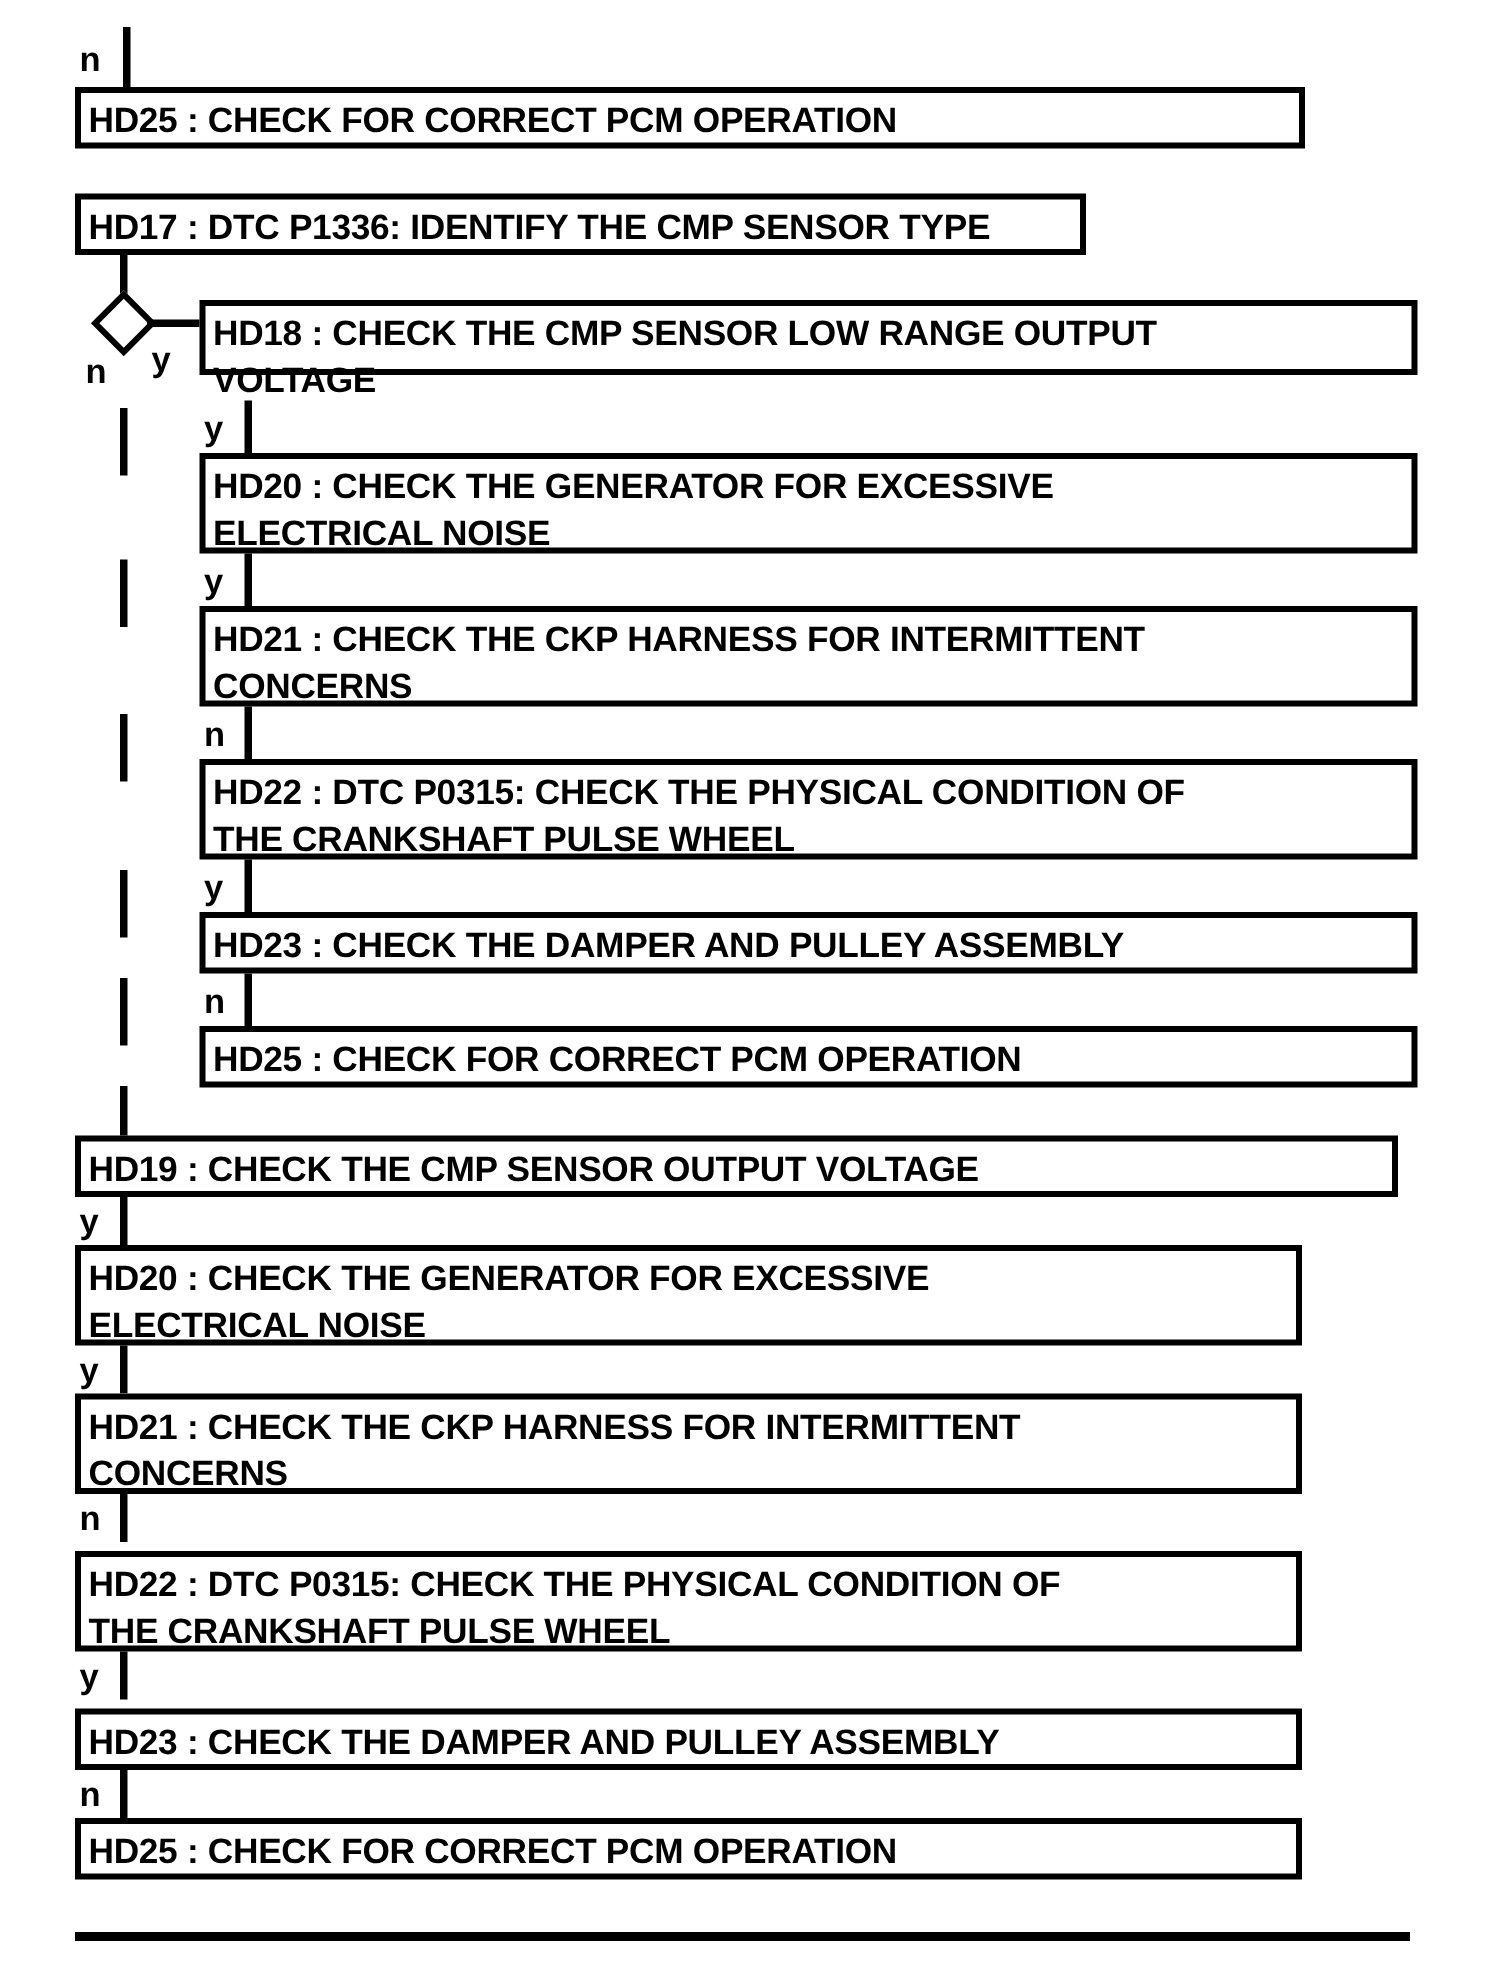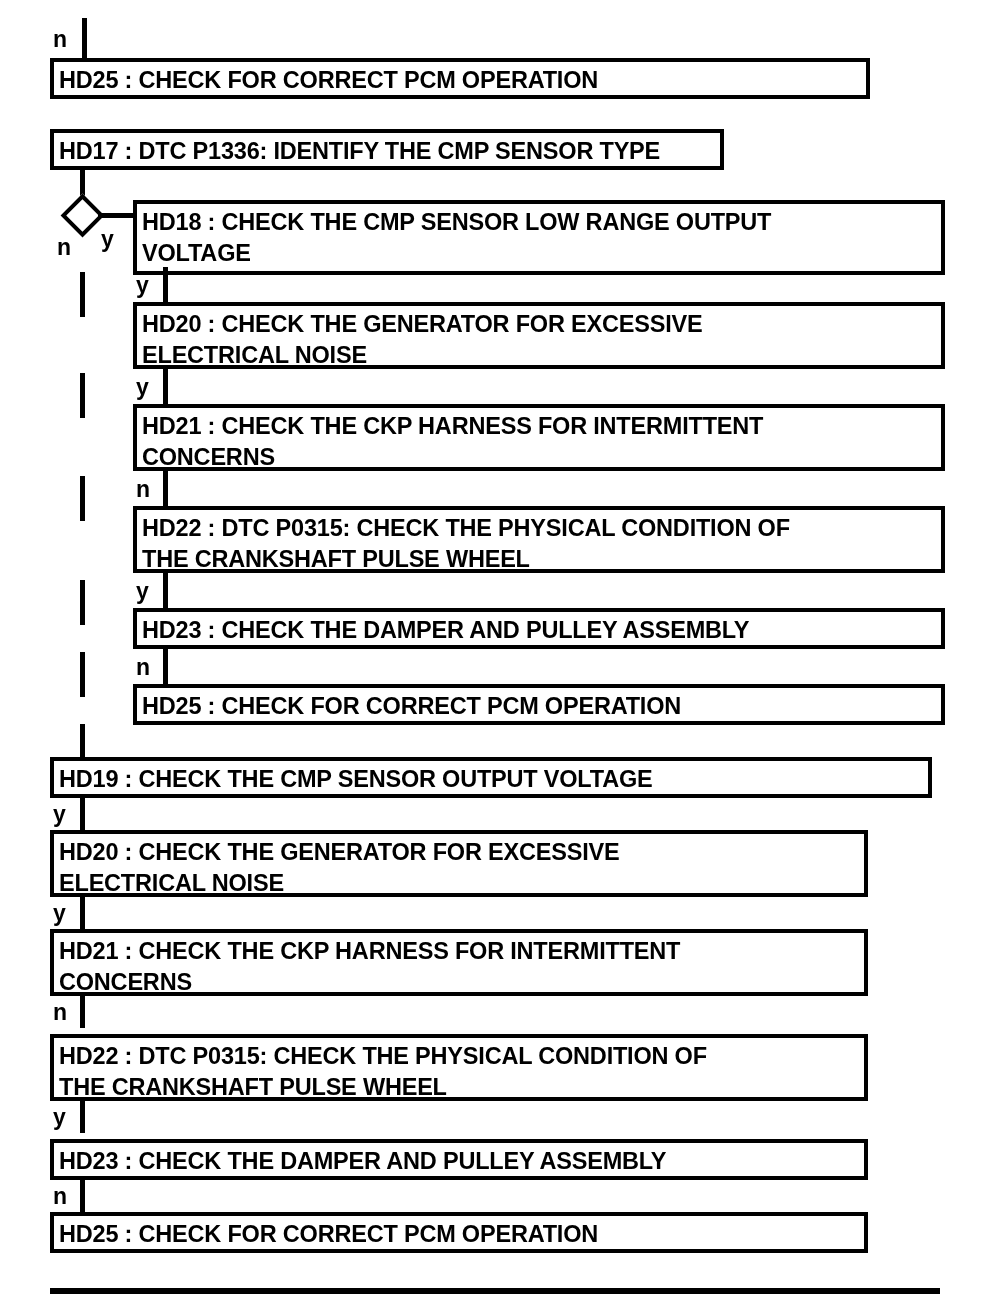--- a/index.html
+++ b/index.html
@@ -88,21 +88,21 @@
 
   <div class="blabel" style="left:57px; top:236px;">n</div>
 
   <div class="vline" style="left:80px; top:272px; height:45px;"></div>
   <div class="vline" style="left:80px; top:373px; height:45px;"></div>
   <div class="vline" style="left:80px; top:476px; height:45px;"></div>
   <div class="vline" style="left:80px; top:580px; height:45px;"></div>
   <div class="vline" style="left:80px; top:652px; height:45px;"></div>
   <div class="vline" style="left:80px; top:724px; height:45px;"></div>
 
-  <div class="node" style="left:133px; top:200px; width:812px; height:75px;">HD18 : CHECK THE CMP SENSOR LOW RANGE OUTPUT
+  <div class="node" style="left:133px; top:200px; width:812px; height:50px;">HD18 : CHECK THE CMP SENSOR LOW RANGE OUTPUT
 VOLTAGE</div>
 
   <div class="vline" style="left:163px; top:267px; height:35px;"></div>
   <div class="blabel" style="left:136px; top:274px;">y</div>
 
   <div class="node" style="left:133px; top:302px; width:812px; height:67px;">HD20 : CHECK THE GENERATOR FOR EXCESSIVE
 ELECTRICAL NOISE</div>
 
   <div class="vline" style="left:163px; top:369px; height:35px;"></div>
   <div class="blabel" style="left:136px; top:376px;">y</div>

